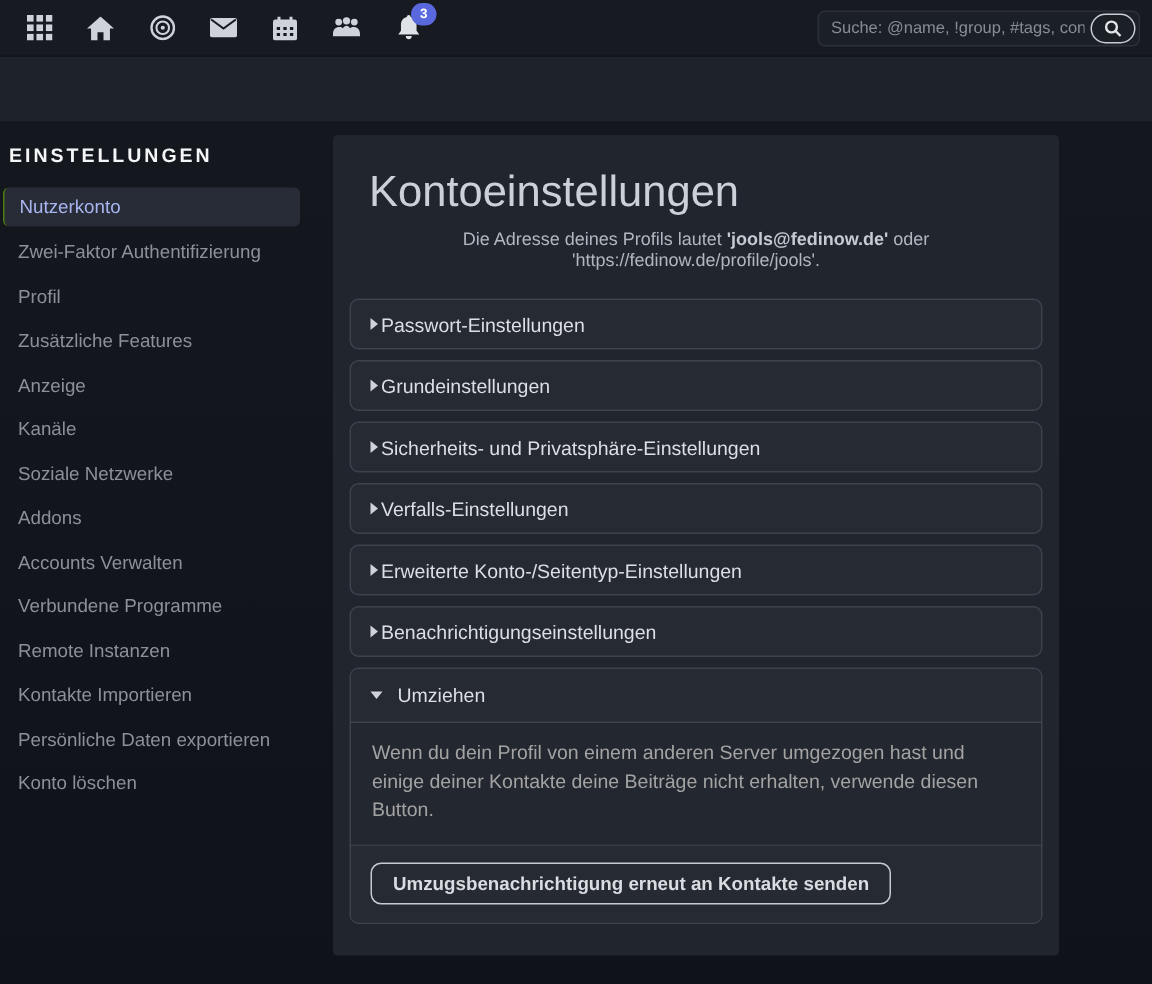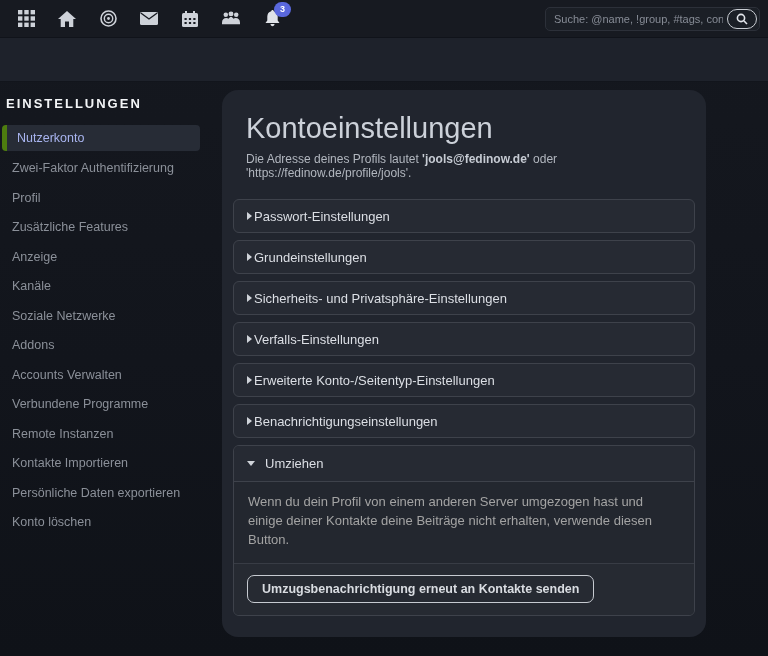--- a/index.html
+++ b/index.html
@@ -65,38 +65,38 @@
     color: #f3f5f7; font-size: 13px; font-weight: 700; letter-spacing: 2px;
     padding: 4px 0 4px 6px; margin-bottom: 10px;
   }
   .sb-item {
     font-size: 12.5px; color: #8b9099; padding: 7px 12px; margin: 0 0 1.5px 0;
     cursor: pointer; border-radius: 4px;
     white-space: nowrap;
   }
   .sb-item.active {
     background: #272c36;
-    border-left: 5px solid #4d7c0f;
+    border-left: 1px solid #4d7c0f;
     color: #a9b5f0;
     margin-left: 2px; width: 198px;
     padding: 6px 10px;
     margin-bottom: 3px;
   }
 
   
   .card {
     position: absolute; top: 90px; left: 222px; width: 484px; height: 547px;
-    background: #21252e; border-radius: 16px;
+    background: #21252e; border-radius: 3px;
     padding: 12px 11px;
   }
   .page-title {
     font-size: 29px; font-weight: 400; color: #ccd1d9;
     margin: 10px 13px 7px;
   }
-  .subtitle { font-size: 12px; color: #b2b7bf; margin: 0 13px 19px; }
+  .subtitle { font-size: 12px; color: #b2b7bf; margin: 0 13px 19px; text-align: center; }
   .subtitle b { color: #c6cbd3; }
 
   .accordion {
     display: flex; align-items: center; gap: 2px;
     height: 34px; padding: 0 13px;
     background: #262a33; border: 1px solid #3e424b; border-radius: 6px;
     margin-bottom: 7px;
     color: #dcdfe5; font-size: 13px; cursor: pointer;
   }
   .caret-right {

